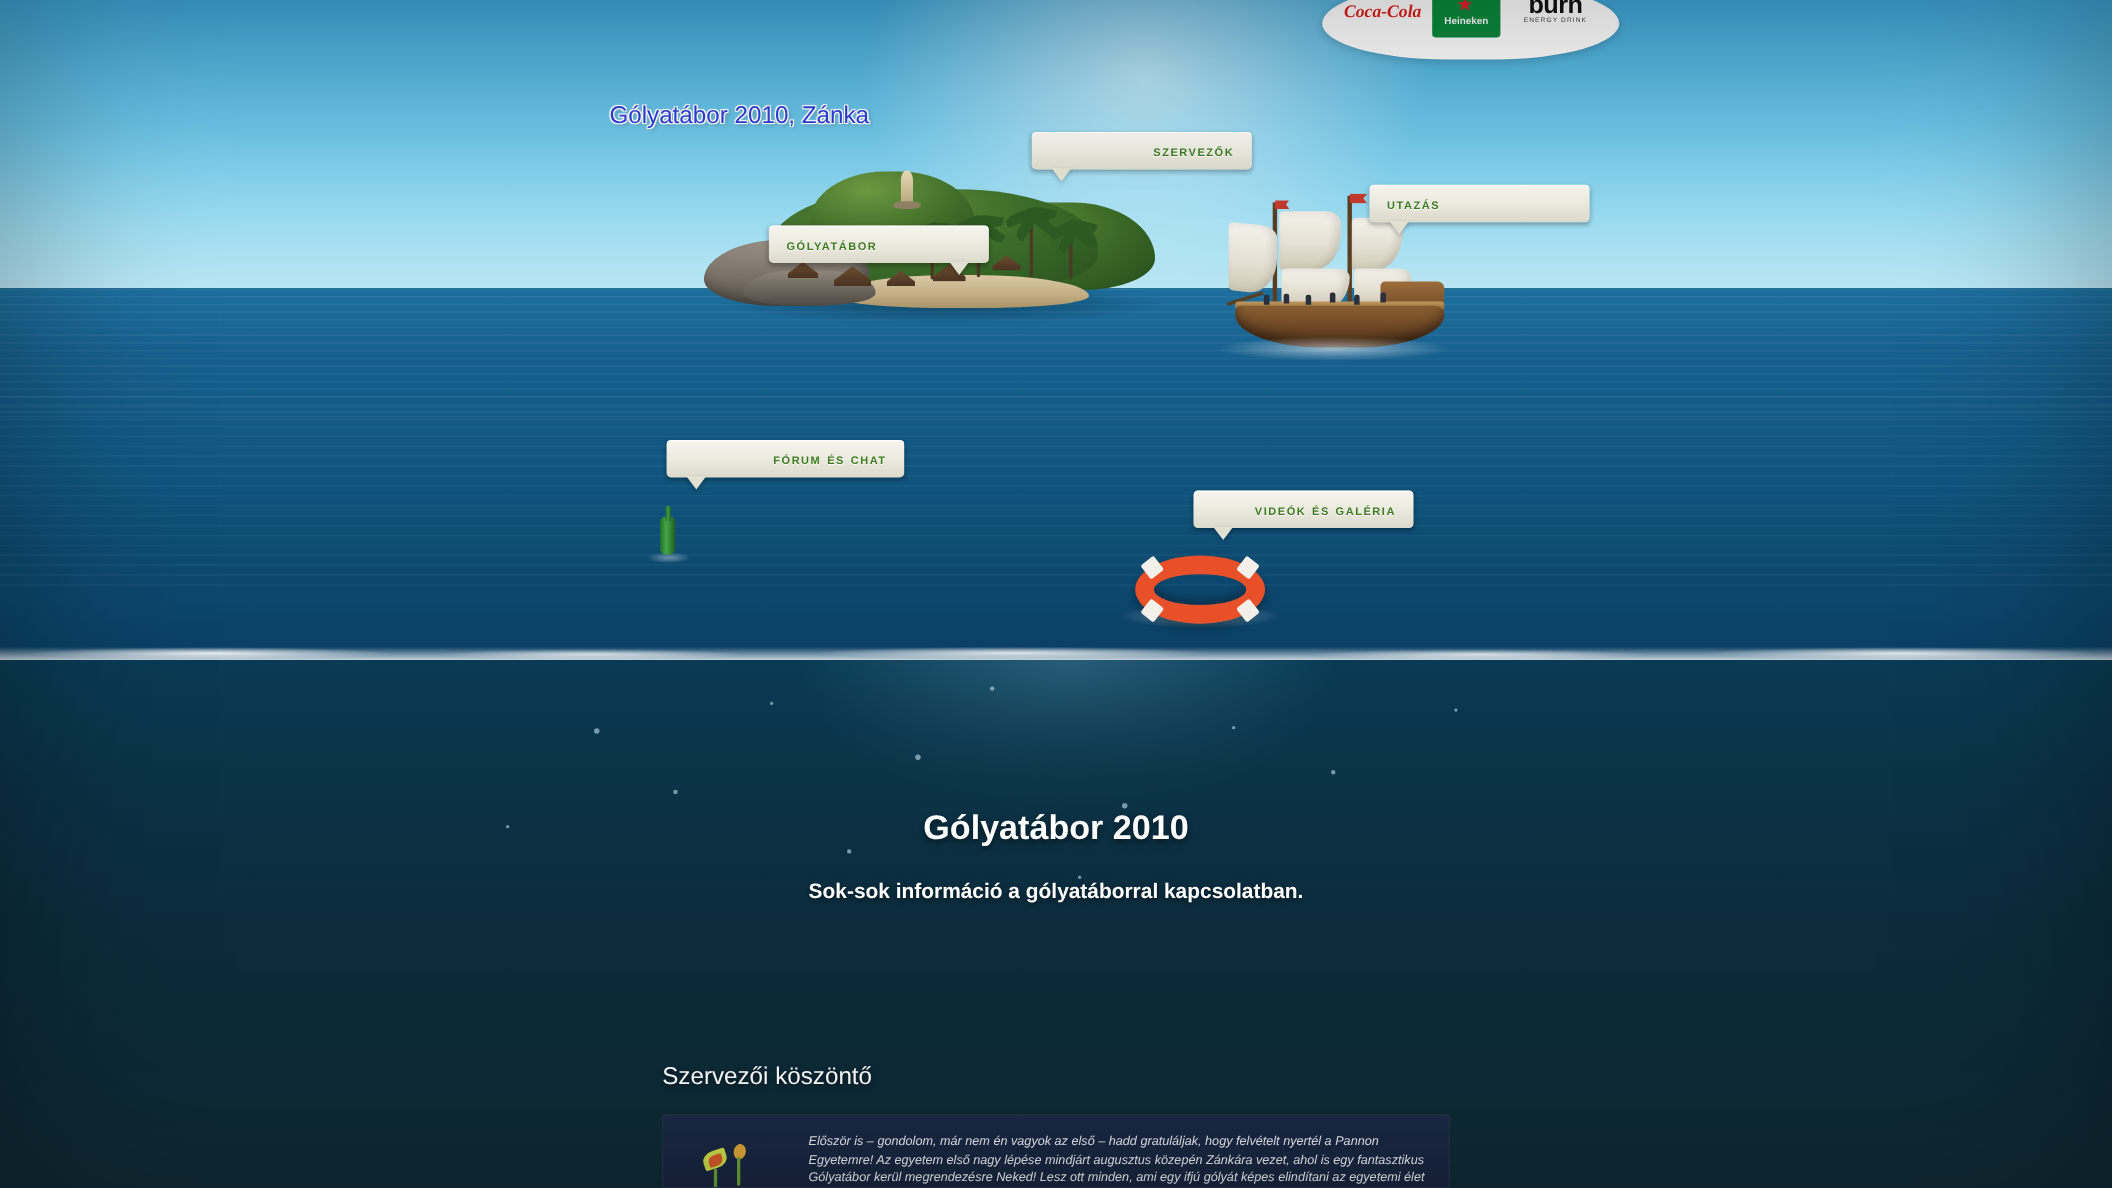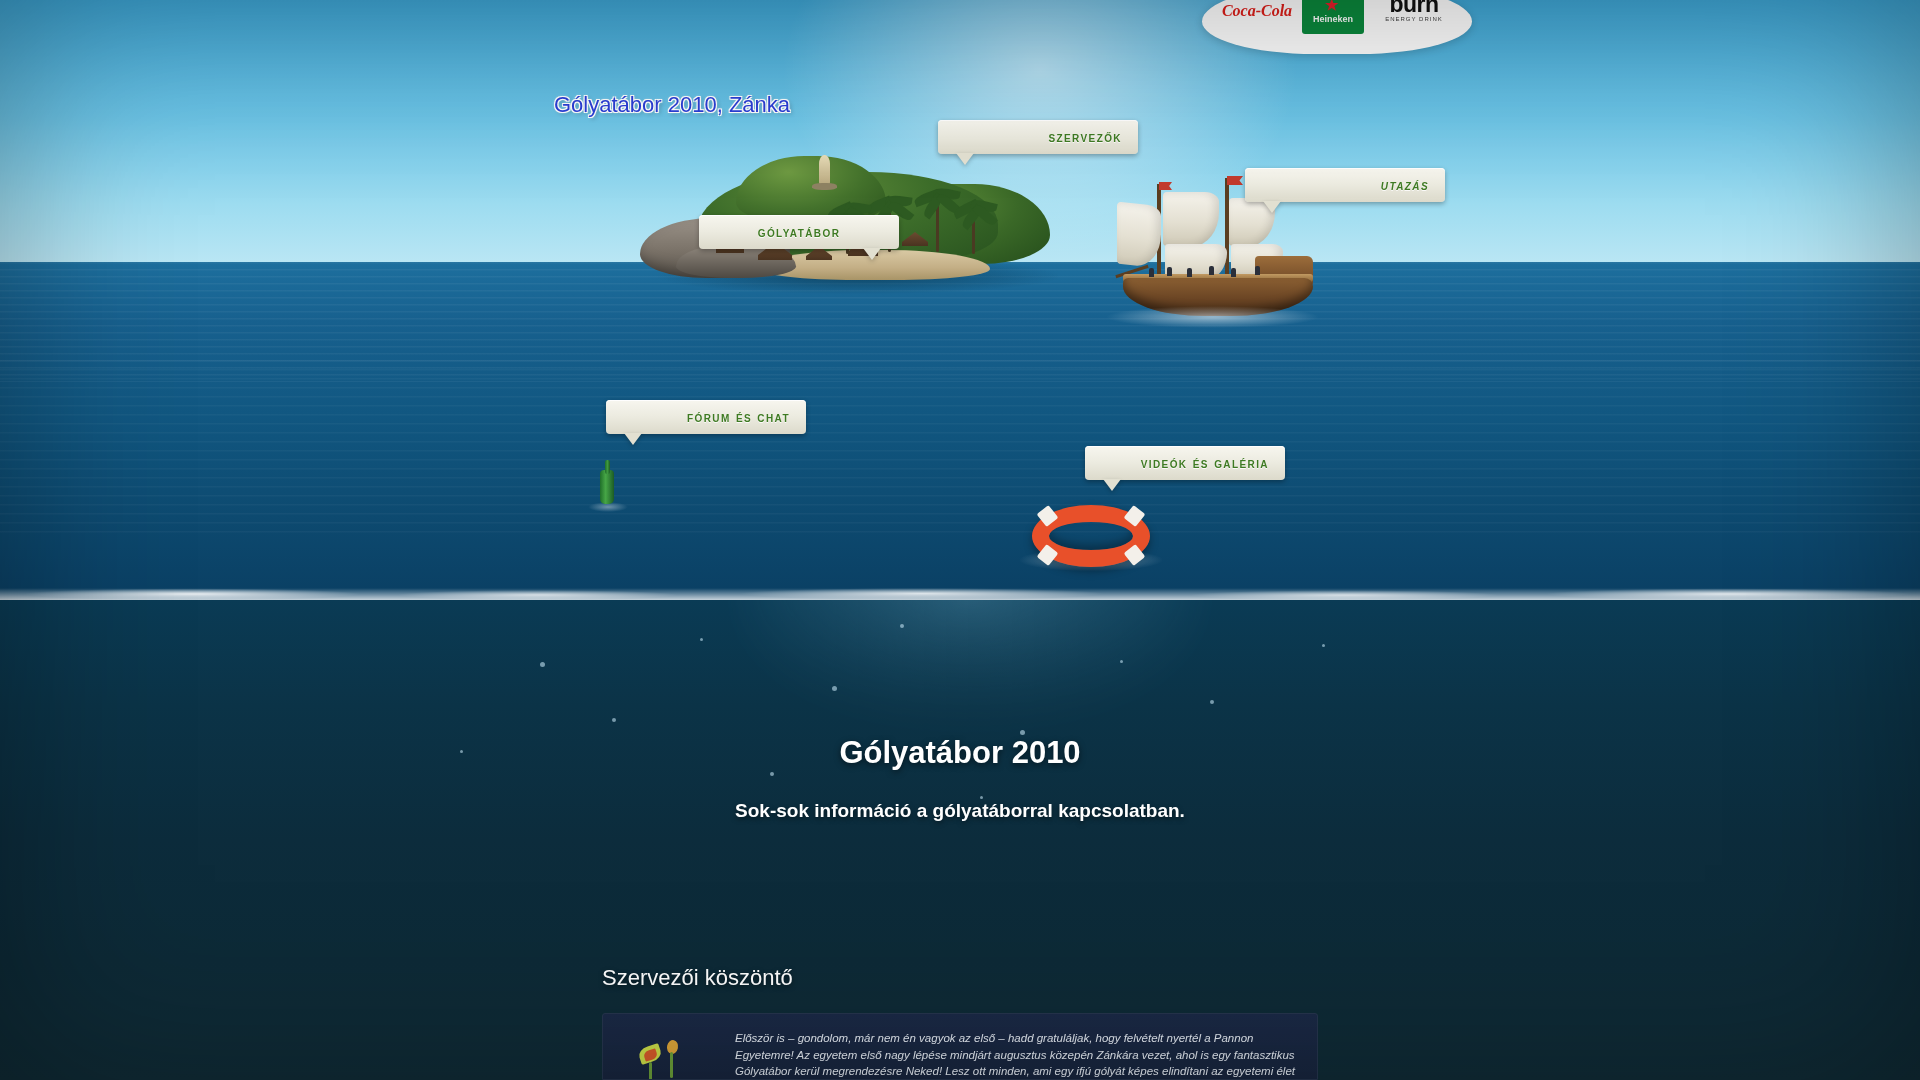--- a/index.html
+++ b/index.html
@@ -521,29 +521,29 @@
     <div class="sponsor-item sp-burn">
       <div class="burn-word">burn</div>
       <div class="burn-sub">ENERGY DRINK</div>
     </div>
   </div>
 
   <div class="bubble-nav tail-l" style="left:938px; top:120px; width:200px; justify-content:flex-end;padding-left:20px;">
     <span>Szervezők</span>
   </div>
 
-  <div class="bubble-nav tail-l" style="left:1245px; top:168px; width:200px; justify-content:flex-end;font-style:italic;">
+  <div class="bubble-nav tail-l" style="left:1245px; top:168px; width:200px; ">
     <span>Utazás</span>
   </div>
 
-  <div class="bubble-nav tail-r" style="left:699px; top:205px; width:200px; justify-content:center;margin-top:10px;">
+  <div class="bubble-nav tail-r" style="left:699px; top:205px; width:200px; justify-content:flex-start;">
     <span>Gólyatábor</span>
   </div>
 
-  <div class="bubble-nav tail-l" style="left:606px; top:400px; width:200px; justify-content:flex-end;">
+  <div class="bubble-nav tail-l" style="left:606px; top:400px; width:216px; justify-content:flex-end;">
     <span>Fórum és chat</span>
   </div>
 
   <div class="bubble-nav tail-l" style="left:1085px; top:446px; width:200px; justify-content:flex-end;">
     <span>Videók és galéria</span>
   </div>
 
   <div class="content-title">Gólyatábor 2010</div>
   <div class="content-sub">Sok-sok információ a gólyatáborral kapcsolatban.</div>
   <div class="section-heading">Szervezői köszöntő</div>

